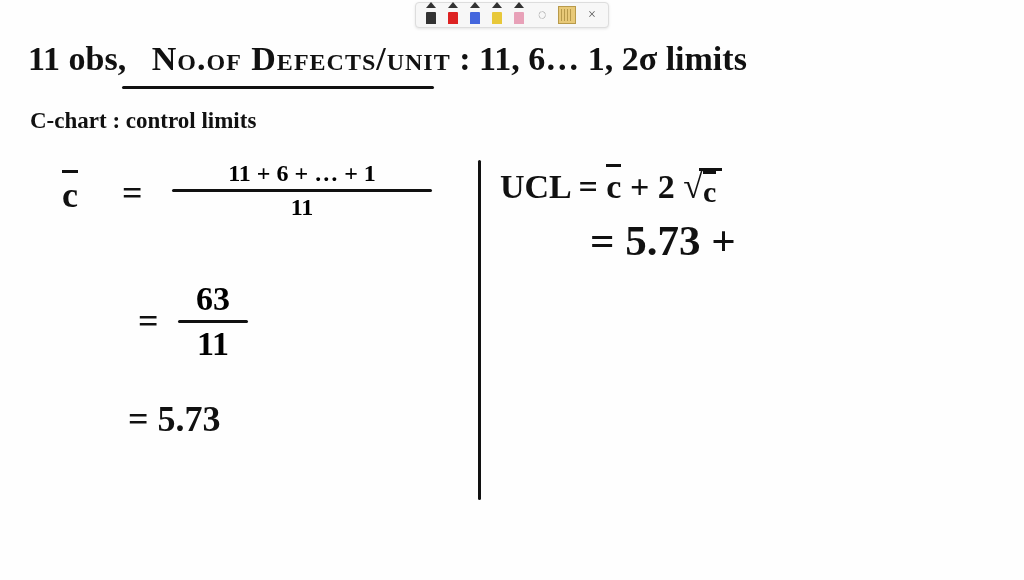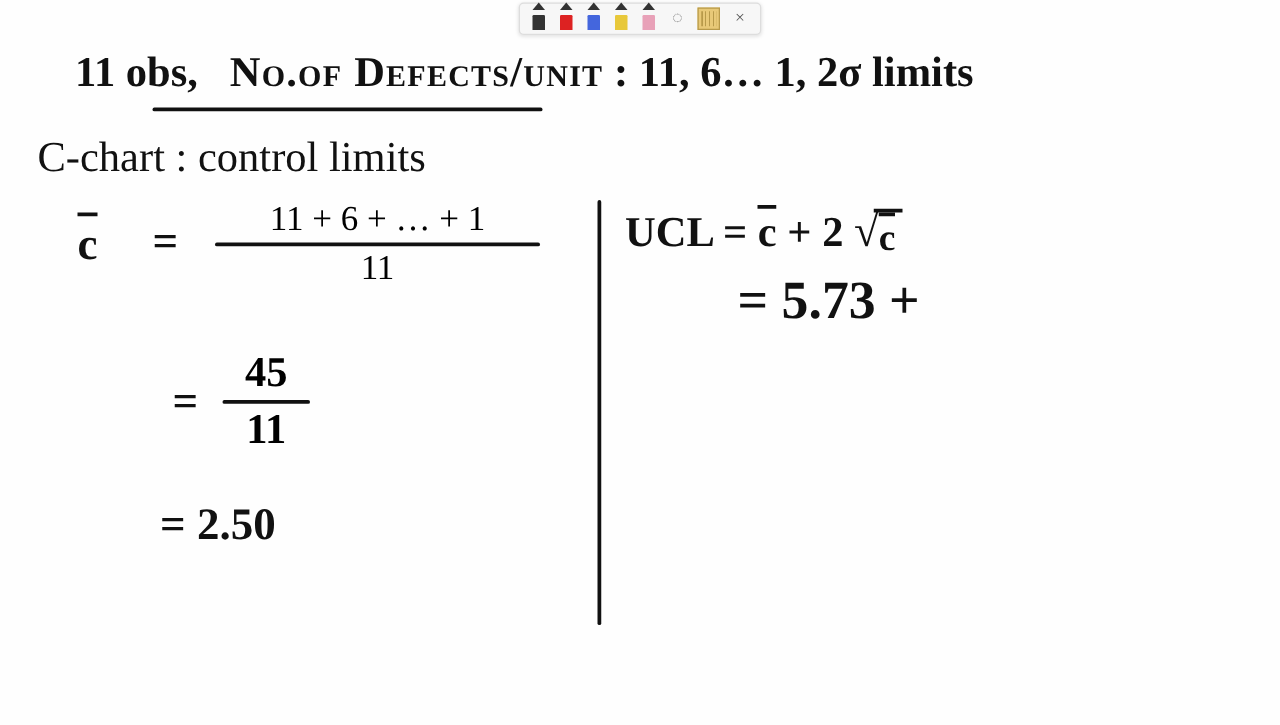--- a/index.html
+++ b/index.html
@@ -78,45 +78,45 @@
     color: #555;
     cursor: pointer;
   }
 
   
   .hw {
     position: absolute;
     color: #111;
     white-space: nowrap;
   }
-  .line1 { top: 40px; left: 28px; font-size: 34px; font-weight: 600; margin-left: 32px; }
+  .line1 { top: 40px; left: 28px; font-size: 34px; font-weight: 600; }
   .underline1 {
     position: absolute;
     top: 86px;
     left: 122px;
     width: 312px;
     height: 3px;
     background: #111;
     border-radius: 2px;
   }
-  .line2 { top: 108px; left: 30px; font-size: 34px; font-weight: 400; }
+  .line2 { top: 108px; left: 30px; font-size: 23px; font-weight: 700; }
 
   .cbar  { top: 172px; left: 62px; font-size: 36px; font-weight: 600; }
   .eq1   { top: 172px; left: 122px; font-size: 36px; font-weight: 600; }
 
   .frac {
     position: absolute;
     display: flex;
     flex-direction: column;
     align-items: center;
   }
   .frac .num, .frac .den { padding: 0 6px; }
   .frac .bar { width: 100%; height: 3px; background: #111; margin: 2px 0; border-radius: 2px; }
 
-  .frac1 { top: 160px; left: 172px; font-size: 28px; font-weight: 400; }
+  .frac1 { top: 160px; left: 172px; font-size: 24px; font-weight: 700; }
   .frac1 .bar { width: 260px; }
 
   .frac2 { top: 280px; left: 178px; font-size: 34px; font-weight: 600; }
   .frac2 .bar { width: 70px; }
   .eq2 { top: 300px; left: 138px; font-size: 36px; font-weight: 600; }
 
   .eq3 { top: 398px; left: 128px; font-size: 36px; font-weight: 600; }
 
   
   .vline {
@@ -199,26 +199,26 @@
 <div class="hw eq1">=</div>
 
 <div class="frac frac1">
   <div class="num">11 + 6 + … + 1</div>
   <div class="bar"></div>
   <div class="den">11</div>
 </div>
 
 <div class="hw eq2">=</div>
 <div class="frac frac2">
-  <div class="num under-span" style="text-decoration:none">45</div>
+  <div class="num under-span" style="text-decoration:none">63</div>
   <div class="bar"></div>
   <div class="den">11</div>
 </div>
 
-<div class="hw eq3">= 2.50</div>
+<div class="hw eq3">= 5.73</div>
 
 <div class="vline"></div>
 
 <div class="hw ucl">
   <span>UCL = </span>
   <span class="cbar-sym">c</span>
   <span> + 2</span>
   <span class="sqrt">
     <span class="radical">√</span>
     <span class="radicand"><span class="cbar-sym">c</span></span>

